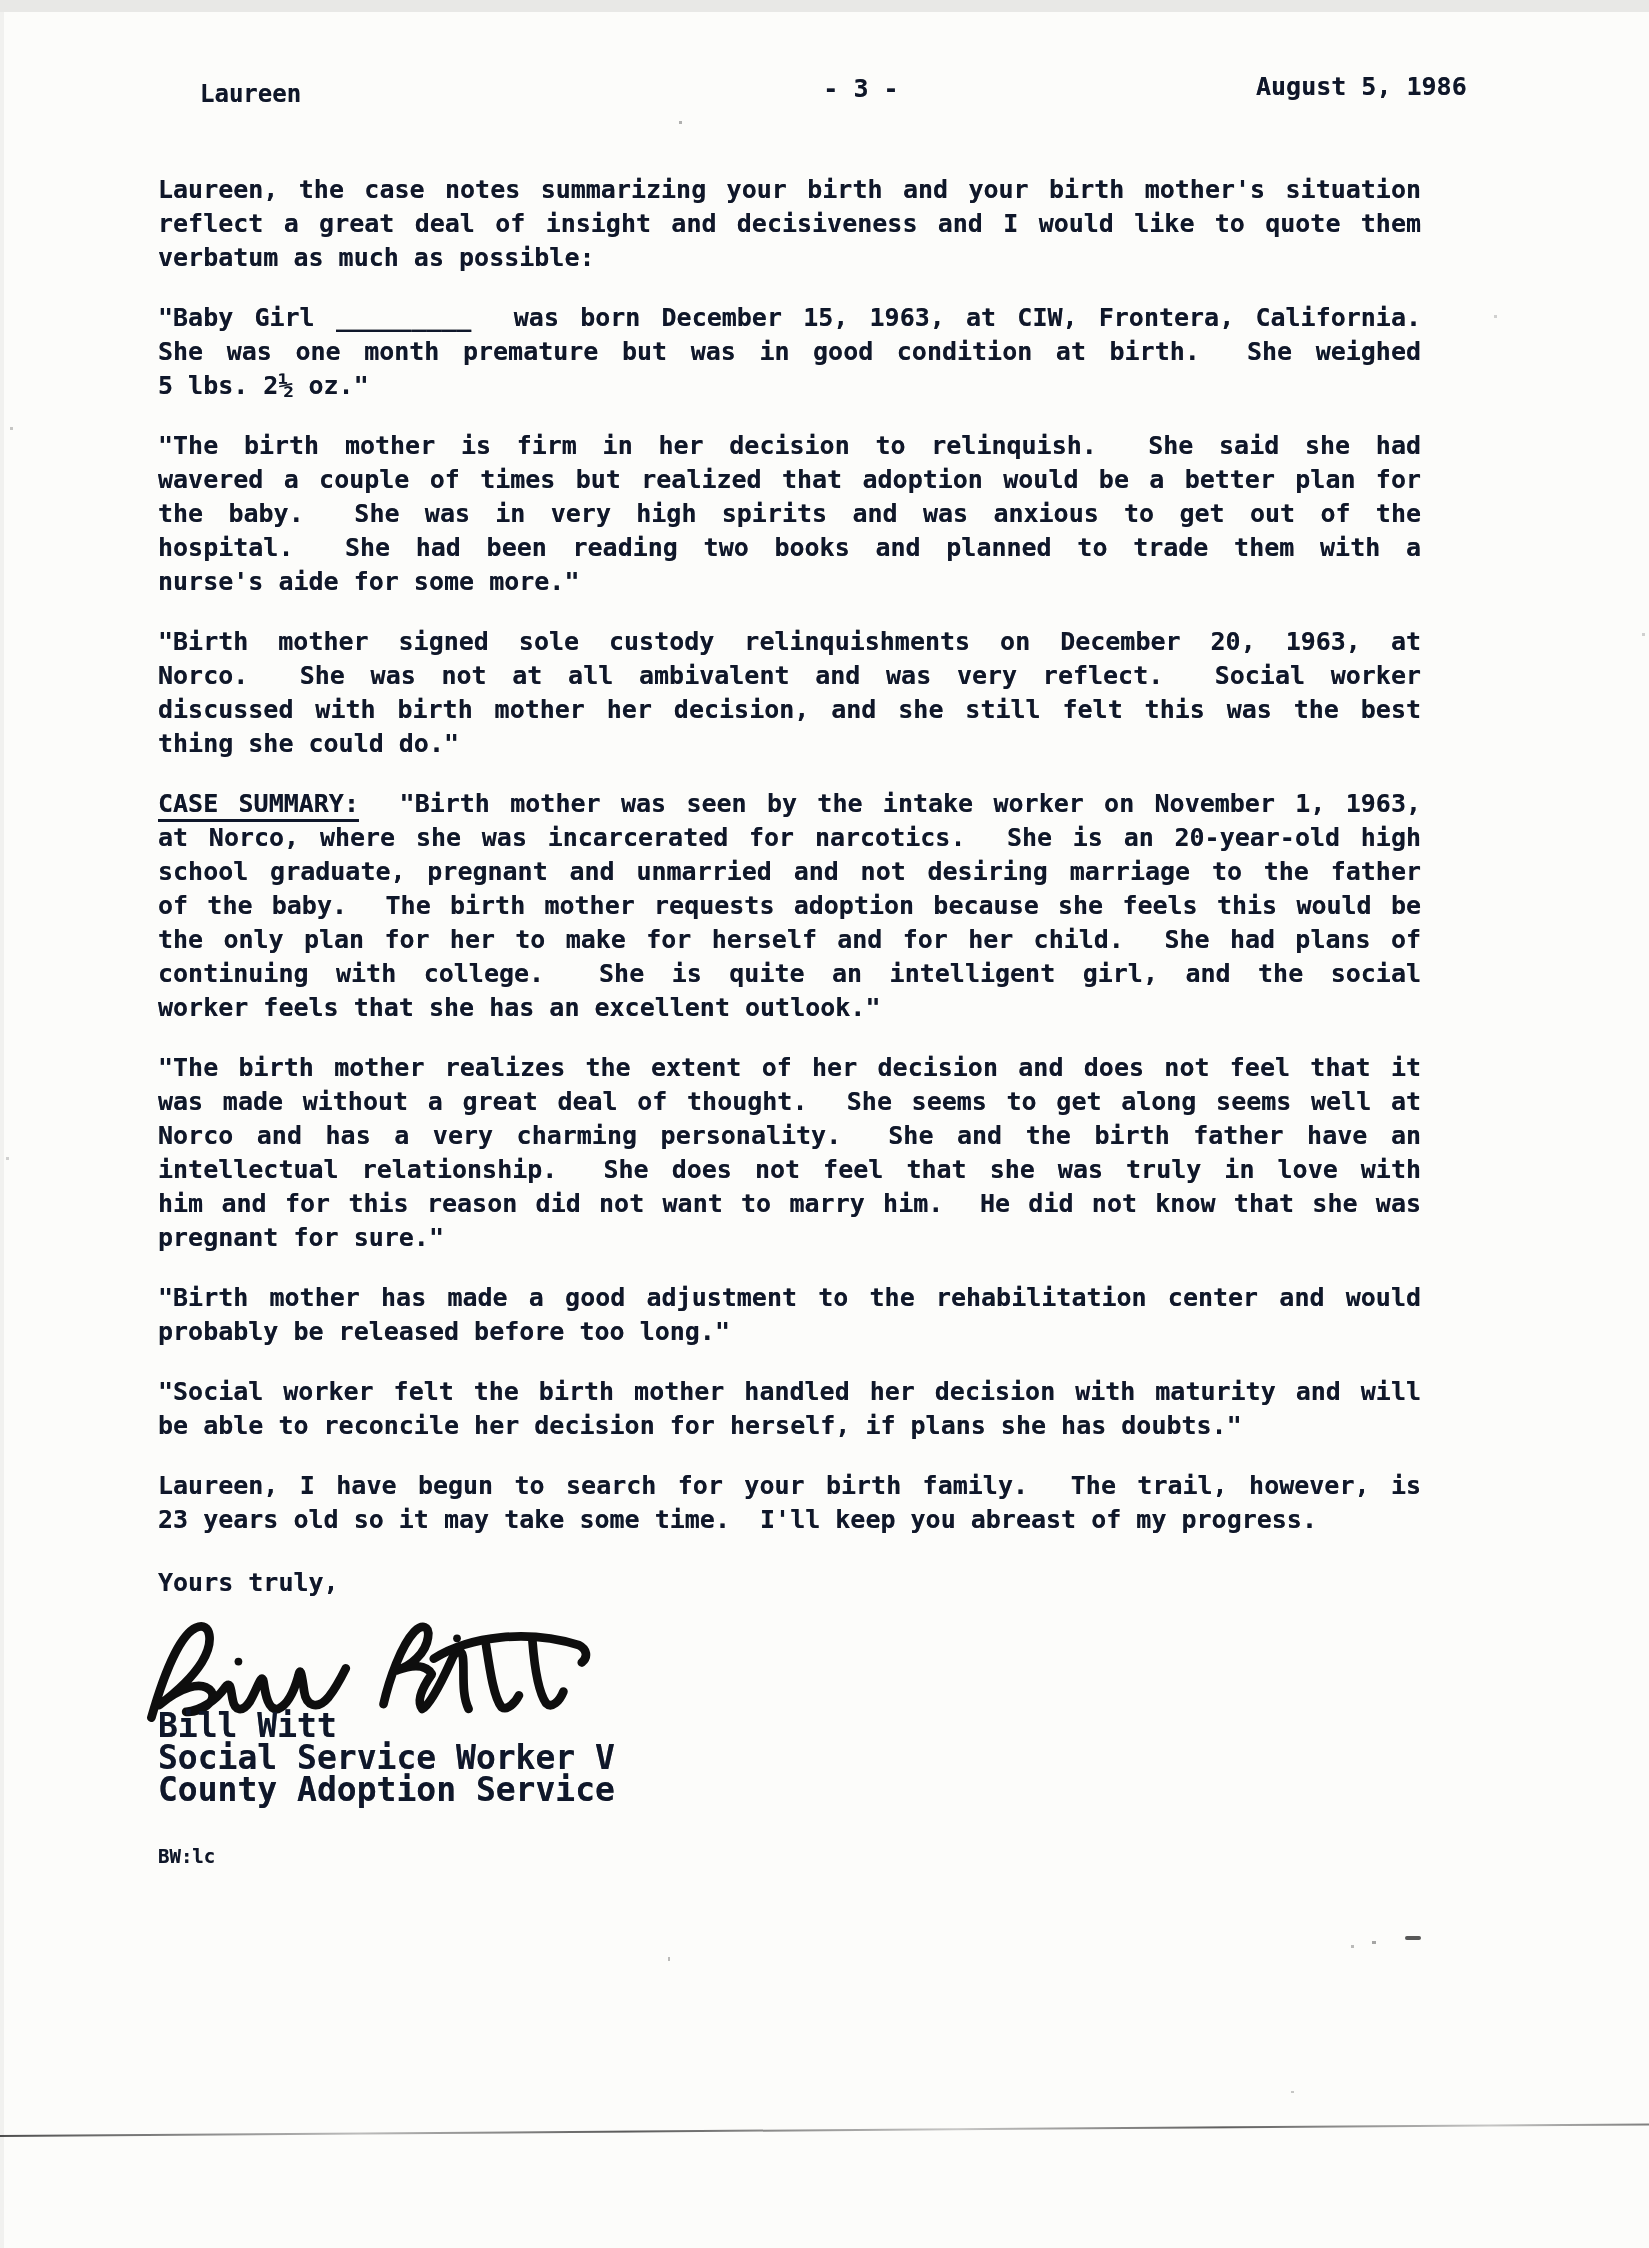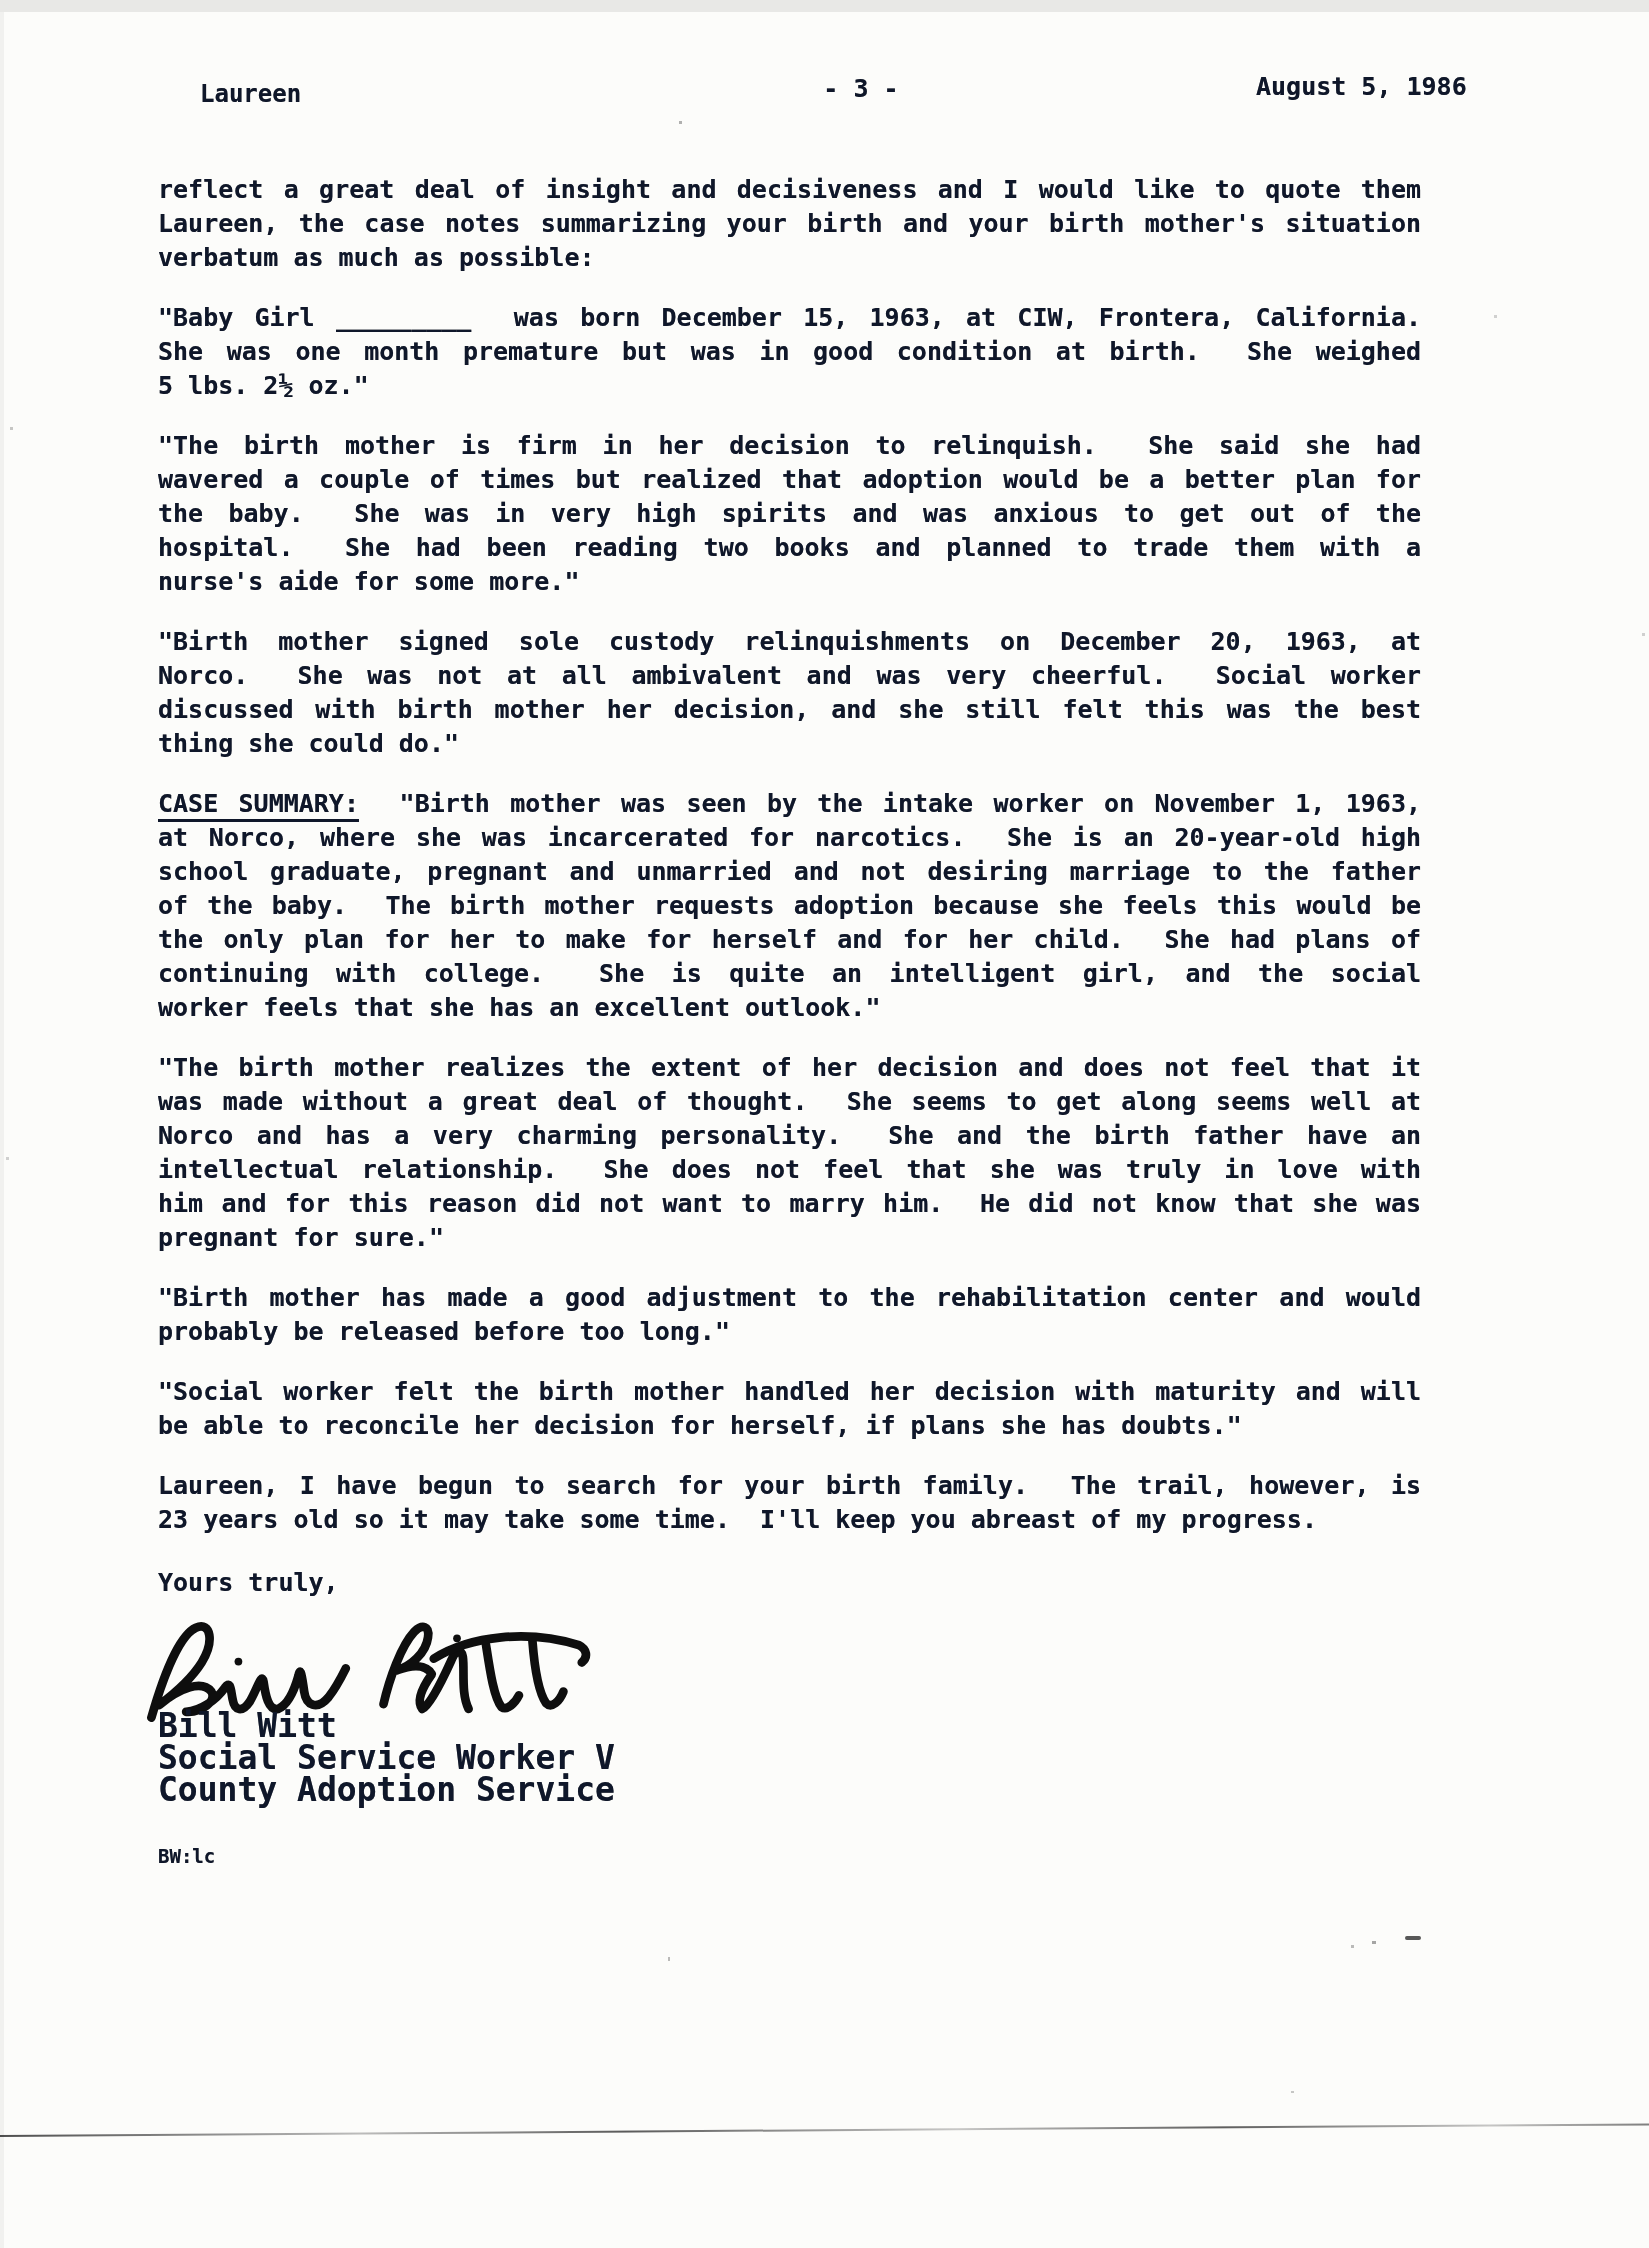--- a/index.html
+++ b/index.html
@@ -63,39 +63,39 @@
 <div class="page">
   <div class="edge-strip"></div>
 
   <span class="hdr-left">Laureen</span>
   <span class="hdr-center">- 3 -</span>
   <span class="hdr-right">August 5, 1986</span>
 
   <div class="body-text">
 
   <div class="para">
+        <div class="line"><span>Laureen, the case notes summarizing your birth and your birth mother's situation</span></div>
         <div class="line"><span>reflect a great deal of insight and decisiveness and I would like to quote them</span></div>
-        <div class="line"><span>Laureen, the case notes summarizing your birth and your birth mother's situation</span></div>
         <div class="line last"><span>verbatum as much as possible:</span></div>
       </div>
       <div class="para">
         <div class="line"><span>"Baby Girl _________  was born December 15, 1963, at CIW, Frontera, California.</span></div>
         <div class="line"><span>She was one month premature but was in good condition at birth.  She weighed</span></div>
         <div class="line last"><span>5 lbs. 2½ oz."</span></div>
       </div>
       <div class="para">
         <div class="line"><span>"The birth mother is firm in her decision to relinquish.  She said she had</span></div>
         <div class="line"><span>wavered a couple of times but realized that adoption would be a better plan for</span></div>
         <div class="line"><span>the baby.  She was in very high spirits and was anxious to get out of the</span></div>
         <div class="line"><span>hospital.  She had been reading two books and planned to trade them with a</span></div>
         <div class="line last"><span>nurse's aide for some more."</span></div>
       </div>
       <div class="para">
         <div class="line"><span>"Birth mother signed sole custody relinquishments on December 20, 1963, at</span></div>
-        <div class="line"><span>Norco.  She was not at all ambivalent and was very cheerful.  Social worker</span></div>
+        <div class="line"><span>Norco.  She was not at all ambivalent and was very reflect.  Social worker</span></div>
         <div class="line"><span>discussed with birth mother her decision, and she still felt this was the best</span></div>
         <div class="line last"><span>thing she could do."</span></div>
       </div>
       <div class="para">
         <div class="line"><span class="u">CASE SUMMARY:</span><span>  "Birth mother was seen by the intake worker on November 1, 1963,</span></div>
         <div class="line"><span>at Norco, where she was incarcerated for narcotics.  She is an 20-year-old high</span></div>
         <div class="line"><span>school graduate, pregnant and unmarried and not desiring marriage to the father</span></div>
         <div class="line"><span>of the baby.  The birth mother requests adoption because she feels this would be</span></div>
         <div class="line"><span>the only plan for her to make for herself and for her child.  She had plans of</span></div>
         <div class="line"><span>continuing with college.  She is quite an intelligent girl, and the social</span></div>

